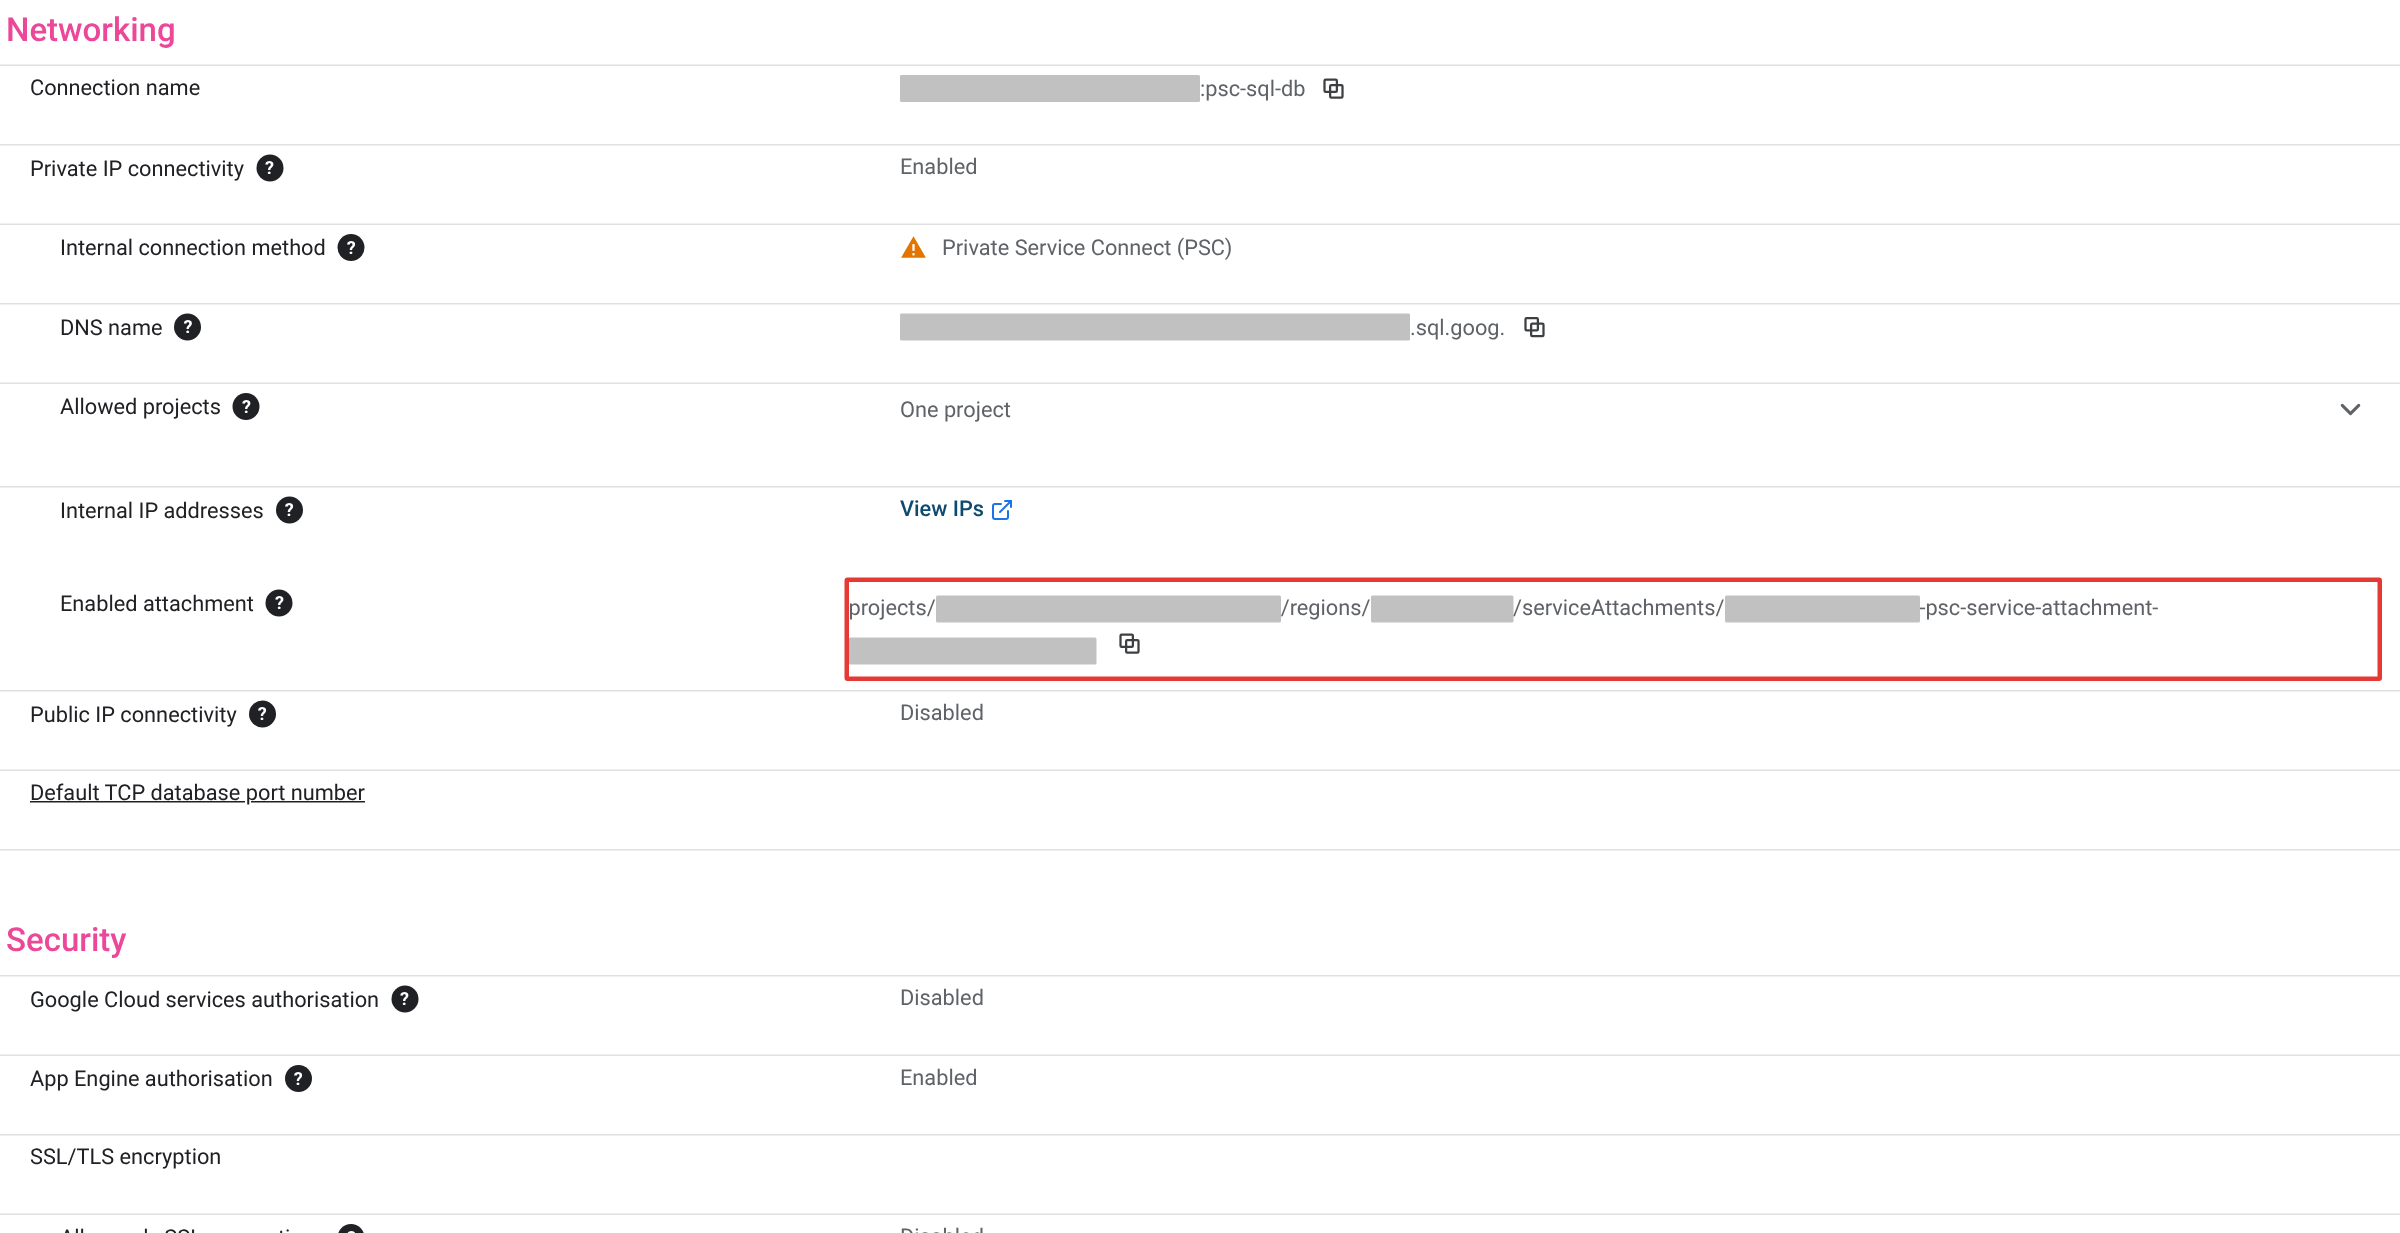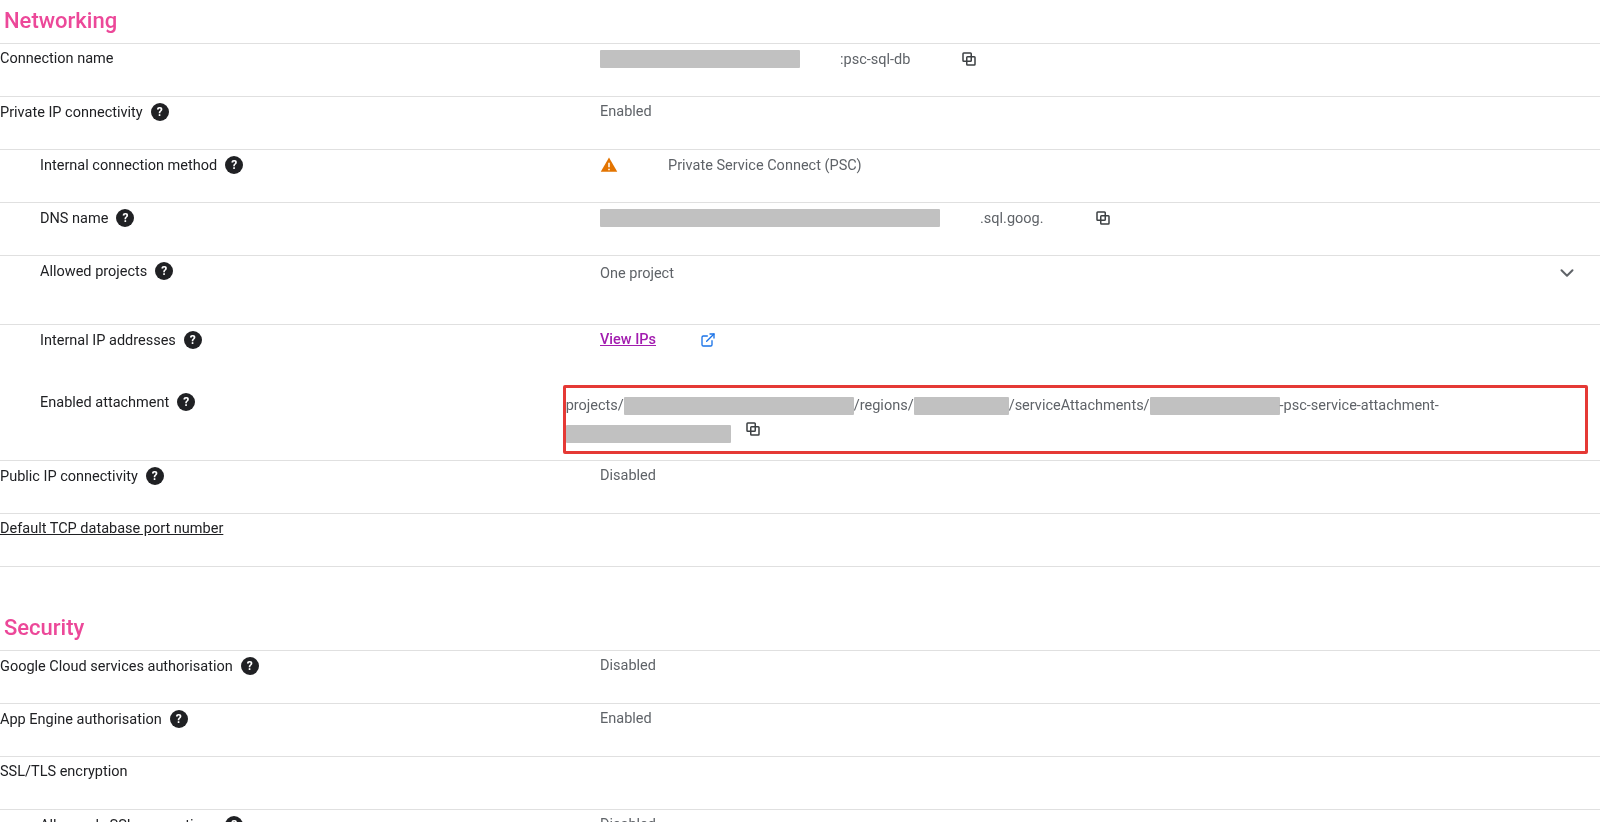--- a/index.html
+++ b/index.html
@@ -22,36 +22,35 @@
     align-items: flex-start;
     border-top: 1px solid #e0e0e0;
     min-height: 40px;
     padding: 6px 0;
   }
   .row.no-top-border { border-top: none; }
   .row .label-col {
     width: 600px;
     display: flex;
     align-items: center;
-    padding-left: 0;
+    padding-left: 20px;
     box-sizing: border-box;
     color: #202124;
     font-size: 14.5px;
   }
   .row.indent .label-col { padding-left: 40px; }
   .row .value-col {
     flex: 1 1 auto;
     display: flex;
     align-items: center;
     flex-wrap: wrap;
     color: #5f6368;
     font-size: 14.5px;
     padding-right: 12px;
     position: relative;
-    gap: 40px;
   }
   .help-icon {
     display: inline-flex;
     align-items: center;
     justify-content: center;
     width: 18px;
     height: 18px;
     border-radius: 50%;
     background: #202124;
     color: #fff;
@@ -68,22 +67,21 @@
     color: #3c4043;
   }
   .redact {
     display: inline-block;
     background: #c1c1c1;
     height: 18px;
     vertical-align: middle;
     border-radius: 1px;
   }
   .link {
-    color: #a21caf;
-    text-decoration: underline;
+    color: #0c4a6e;
     cursor: pointer;
     font-weight: 500;
   }
   .ext-icon {
     display: inline-flex;
     margin-left: 4px;
     color: #1a73e8;
   }
   .warn-icon {
     display: inline-flex;

